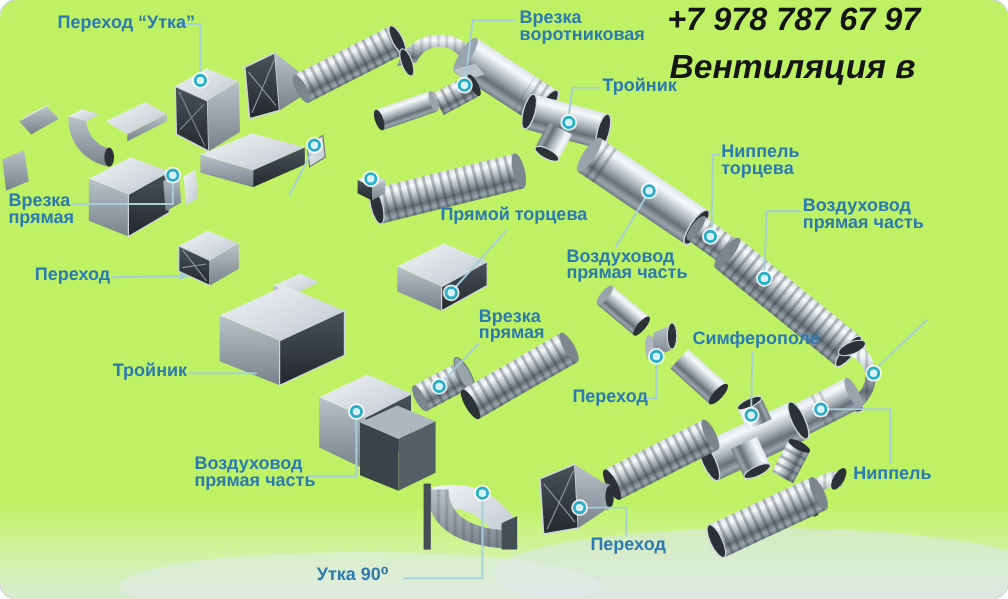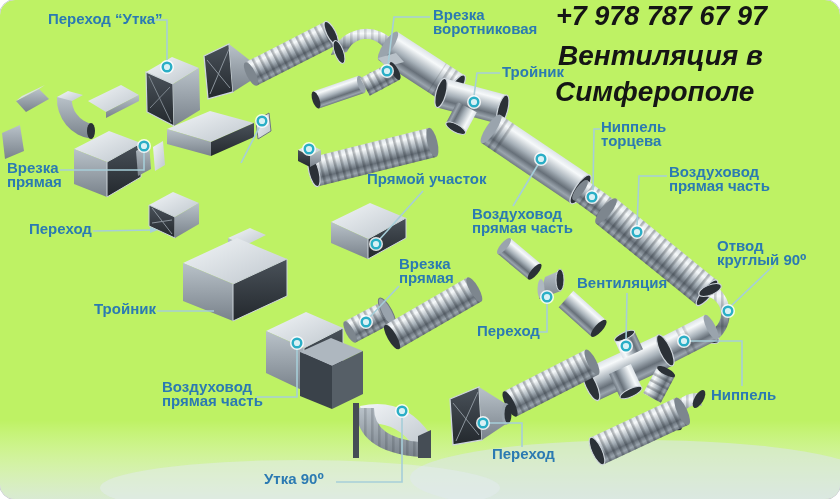--- a/index.html
+++ b/index.html
@@ -374,46 +374,42 @@
       <span>Тройник</span>
     </div>
 <div class="lbl" style="left:601px;top:120px">
       <span>Ниппель</span>
       <span>торцева</span>
     </div>
 <div class="lbl" style="left:669px;top:165px">
       <span>Воздуховод</span>
       <span>прямая часть</span>
     </div>
-<div class="lbl" style="left:717px;top:239px">
-      <span>Отвод</span>
-      <span>круглый 90⁰</span>
-    </div>
 <div class="lbl" style="left:577px;top:276px">
-      <span>Вентиляция</span>
+      <span>Симферополе</span>
     </div>
 <div class="lbl" style="left:711px;top:388px">
       <span>Ниппель</span>
     </div>
 <div class="lbl" style="left:477px;top:324px">
       <span>Переход</span>
     </div>
 <div class="lbl" style="left:492px;top:447px">
       <span>Переход</span>
     </div>
 <div class="lbl" style="left:472px;top:207px">
       <span>Воздуховод</span>
       <span>прямая часть</span>
     </div>
 <div class="lbl" style="left:399px;top:257px">
       <span>Врезка</span>
       <span>прямая</span>
     </div>
 <div class="lbl" style="left:367px;top:172px">
-      <span>Прямой участок</span>
+      <span>Прямой торцева</span>
     </div>
 <div class="lbl" style="left:7px;top:161px">
       <span>Врезка</span>
       <span>прямая</span>
     </div>
 <div class="lbl" style="left:29px;top:222px">
       <span>Переход</span>
     </div>
 <div class="lbl" style="left:94px;top:302px">
       <span>Тройник</span>
@@ -421,15 +417,14 @@
 <div class="lbl" style="left:162px;top:380px">
       <span>Воздуховод</span>
       <span>прямая часть</span>
     </div>
 <div class="lbl" style="left:264px;top:472px">
       <span>Утка 90⁰</span>
     </div>
 
 <div class="hdr hdr-phone">+7 978 787 67 97</div>
 <div class="hdr hdr-city1">Вентиляция в</div>
-<div class="hdr hdr-city2">Симферополе</div>
 
 </div>
 
 </body></html>

